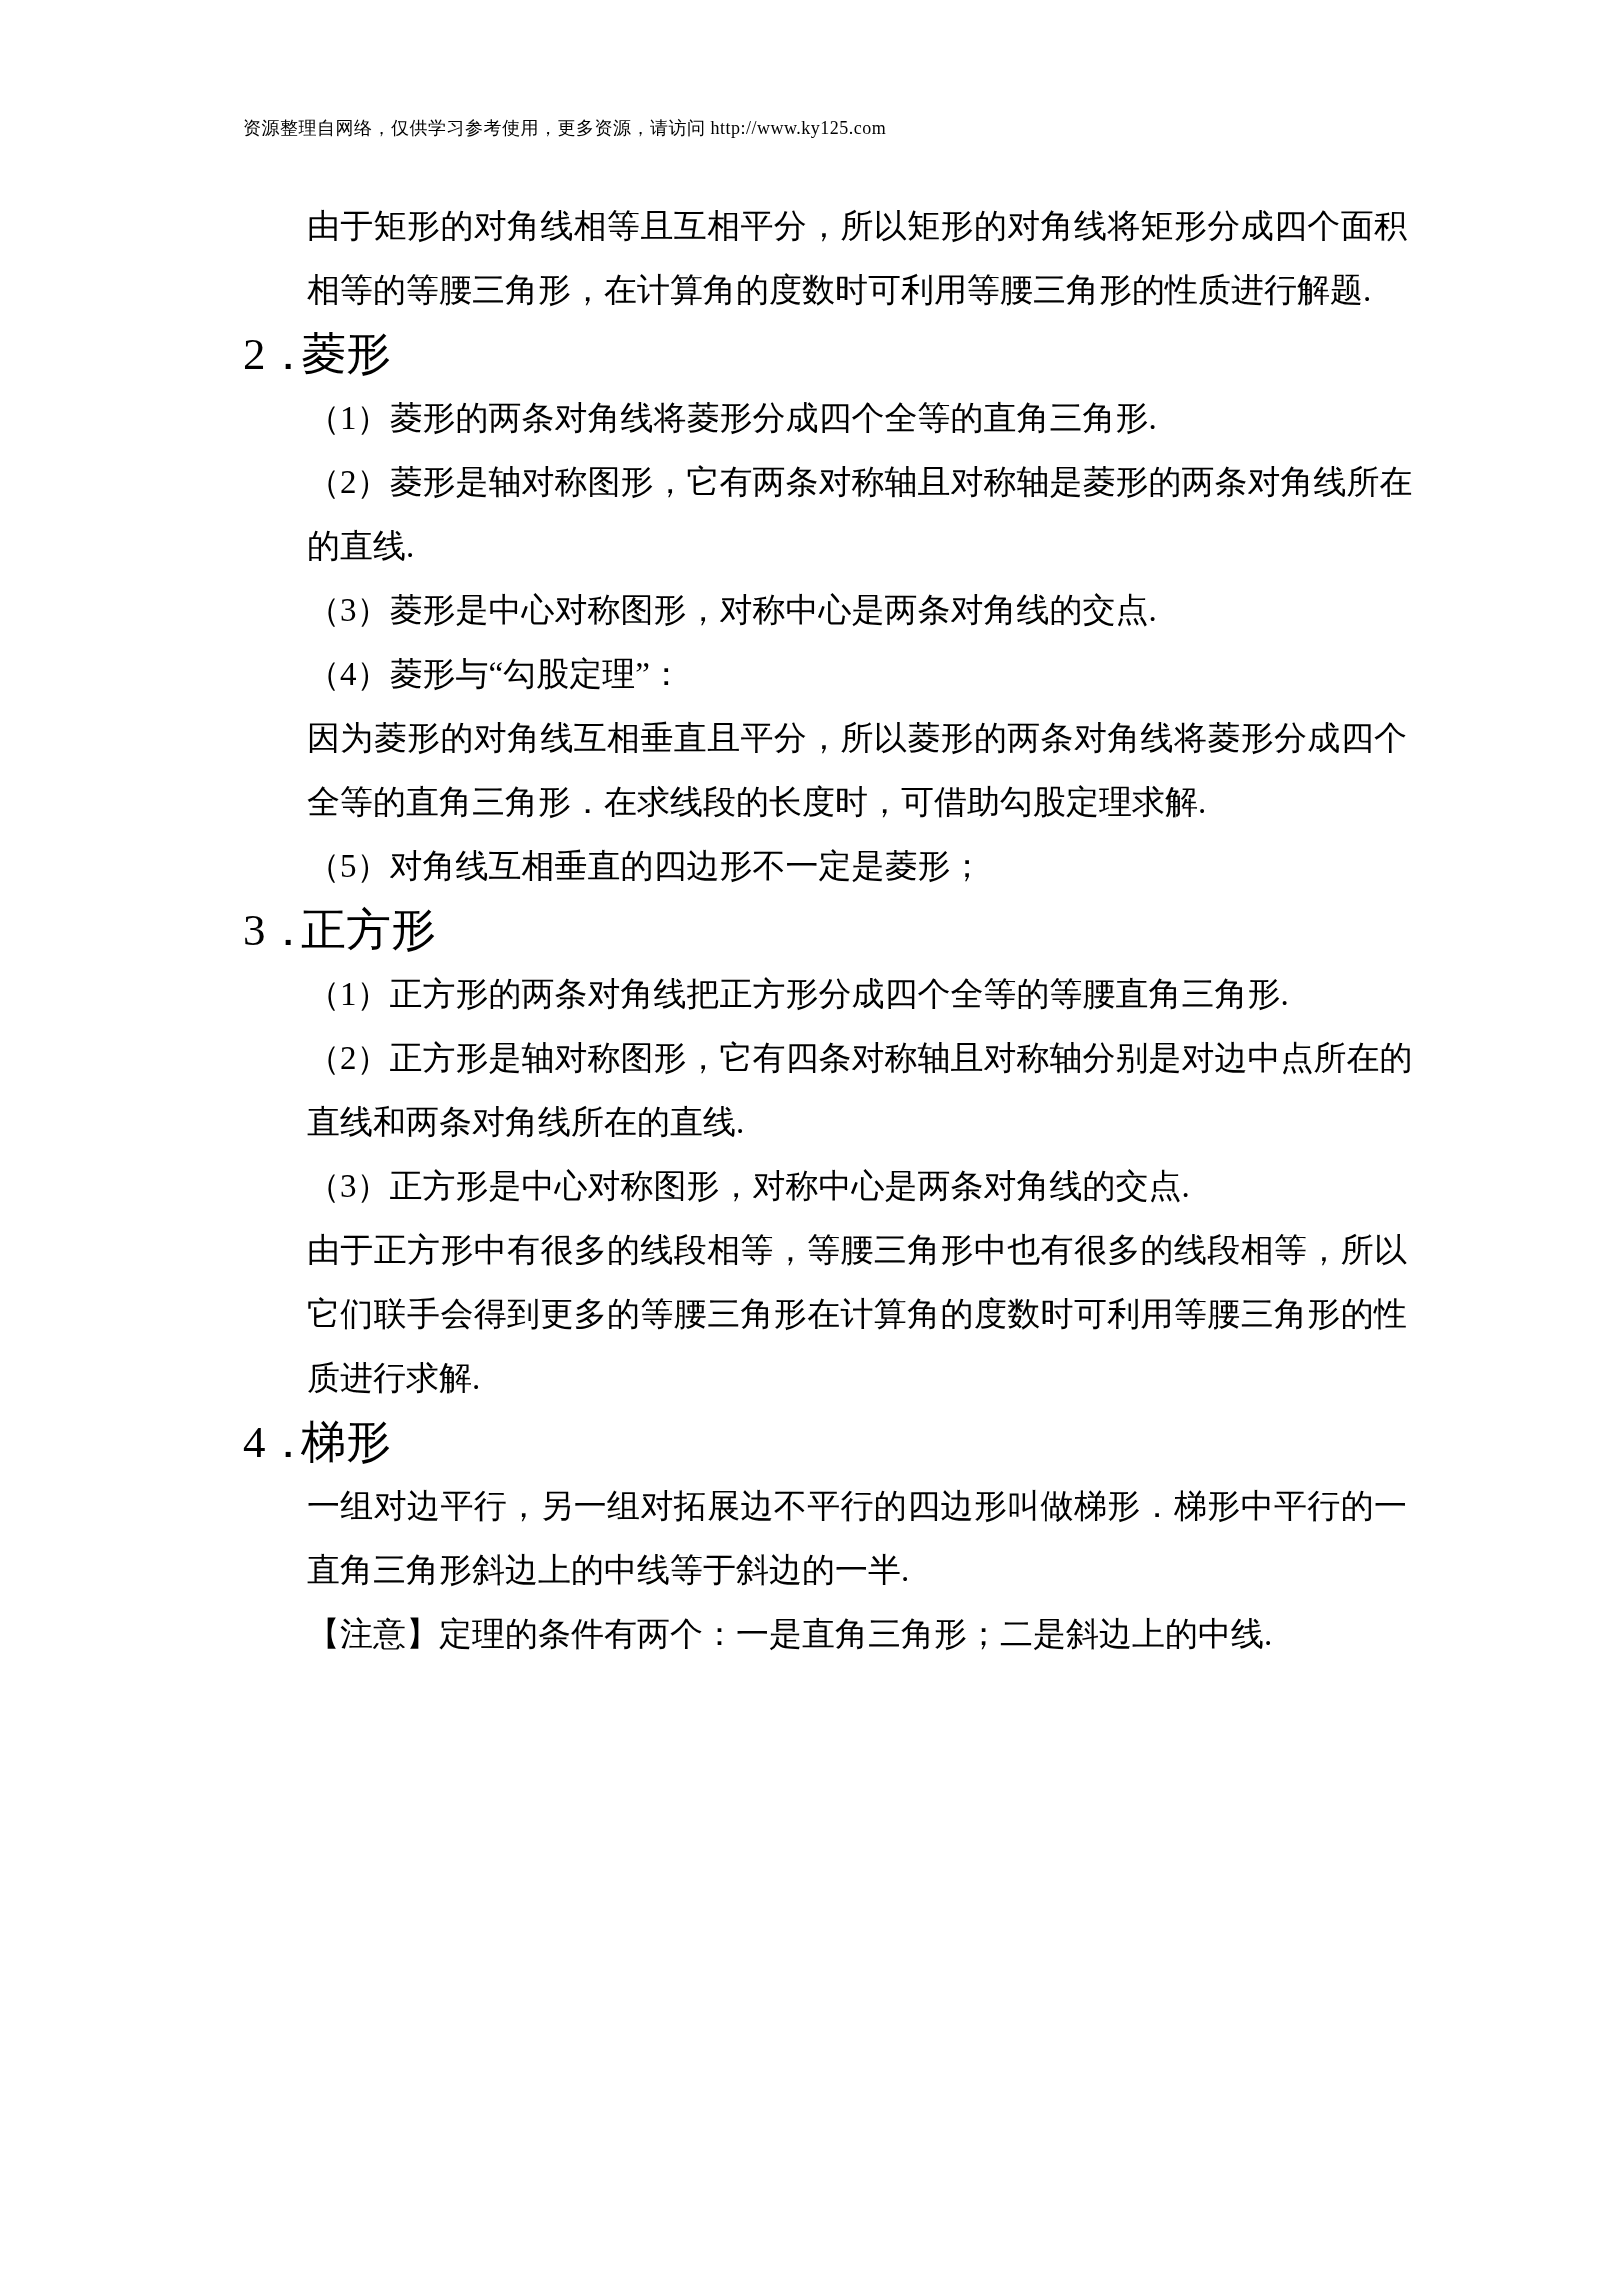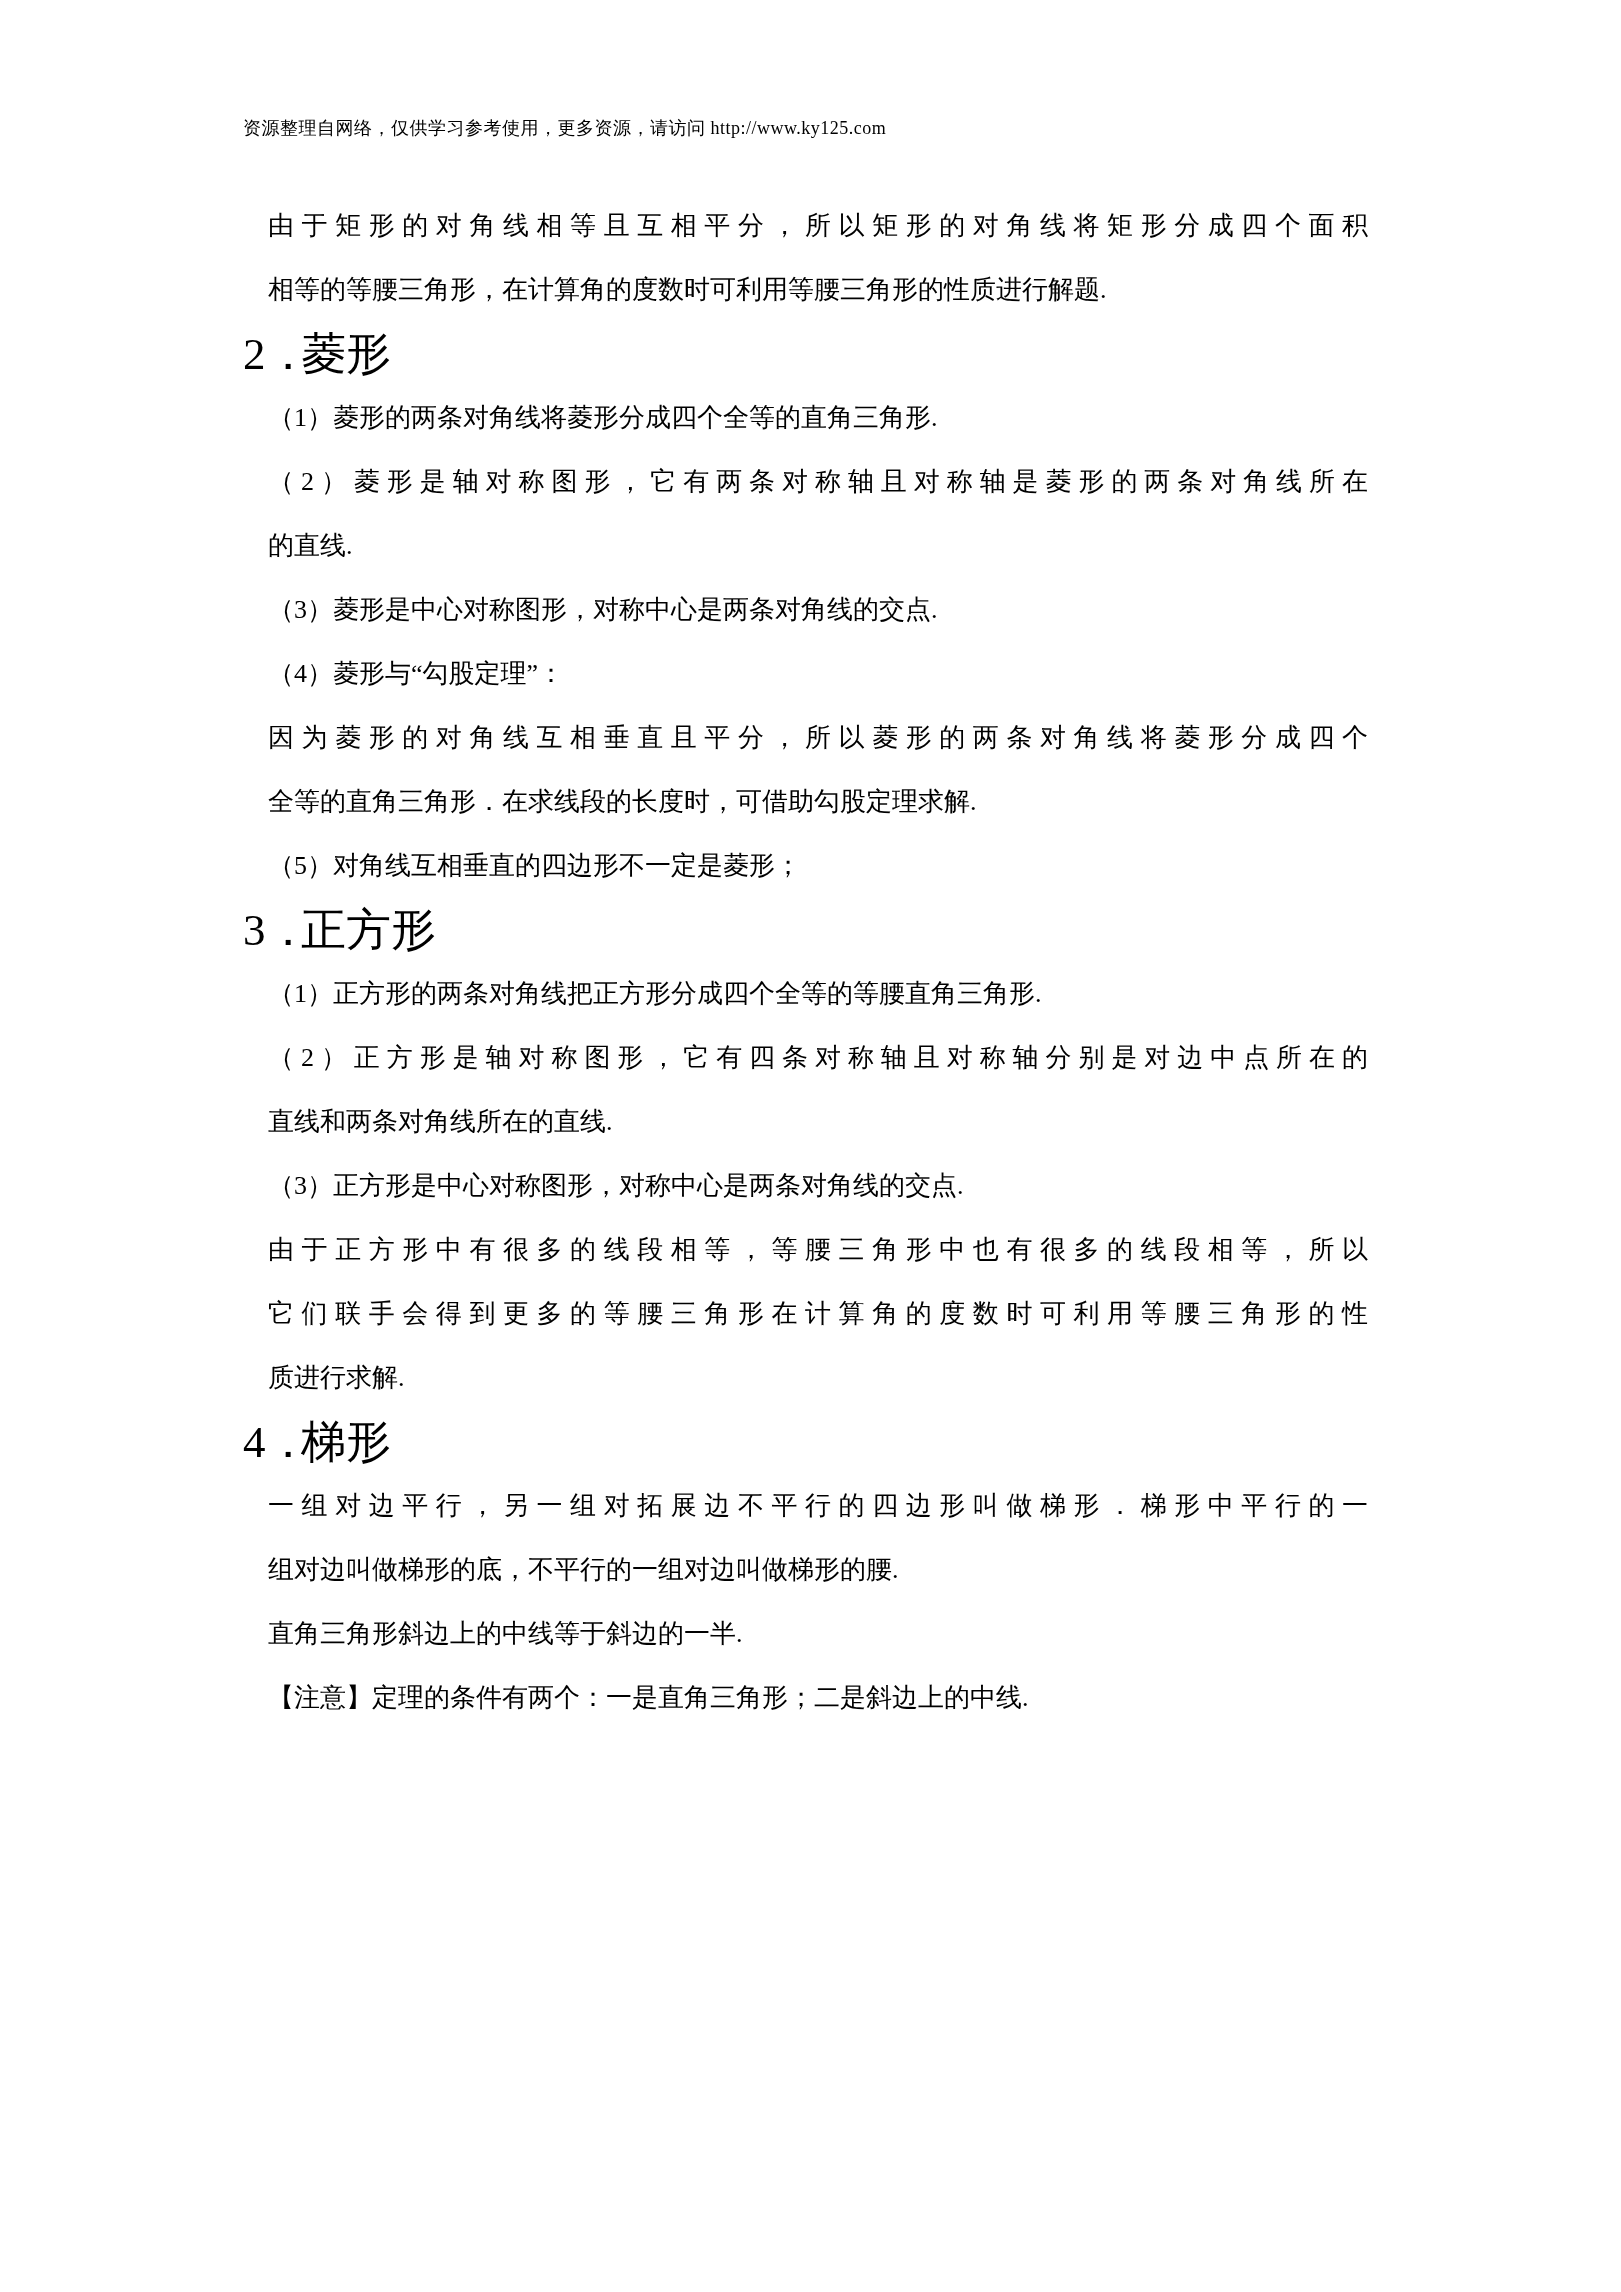--- a/index.html
+++ b/index.html
@@ -34,23 +34,23 @@
     font-size: 45px;
     line-height: 64px;
     height: 64px;
     white-space: nowrap;
   }
   .h-num {
     display: inline-block;
     width: 58px;
   }
   .p-line {
-    margin-left: 25px;
+    margin-left: 64px;
     width: 1100px;
-    font-size: 26px;
+    font-size: 33px;
     line-height: 64px;
     height: 64px;
     white-space: nowrap;
   }
   .p-line.full {
     text-align: justify;
     text-align-last: justify;
   }
   .p-line.last {
     text-align: left;
@@ -77,17 +77,16 @@
     <div class="h-line"><span class="h-num">3．</span><span>正方形</span></div>
     <div class="p-line last">（1）正方形的两条对角线把正方形分成四个全等的等腰直角三角形.</div>
     <div class="p-line full">（2）正方形是轴对称图形，它有四条对称轴且对称轴分别是对边中点所在的</div>
     <div class="p-line last">直线和两条对角线所在的直线.</div>
     <div class="p-line last">（3）正方形是中心对称图形，对称中心是两条对角线的交点.</div>
     <div class="p-line full">由于正方形中有很多的线段相等，等腰三角形中也有很多的线段相等，所以</div>
     <div class="p-line full">它们联手会得到更多的等腰三角形在计算角的度数时可利用等腰三角形的性</div>
     <div class="p-line last">质进行求解.</div>
     <div class="h-line"><span class="h-num">4．</span><span>梯形</span></div>
     <div class="p-line full">一组对边平行，另一组对拓展边不平行的四边形叫做梯形．梯形中平行的一</div>
-    <div class="p-line last">组对边叫做梯形的底，不平行的一组对边叫做梯形的腰.</div>
     <div class="p-line last">直角三角形斜边上的中线等于斜边的一半.</div>
     <div class="p-line last">【注意】定理的条件有两个：一是直角三角形；二是斜边上的中线.</div>
   </div>
 
 
 </body></html>

